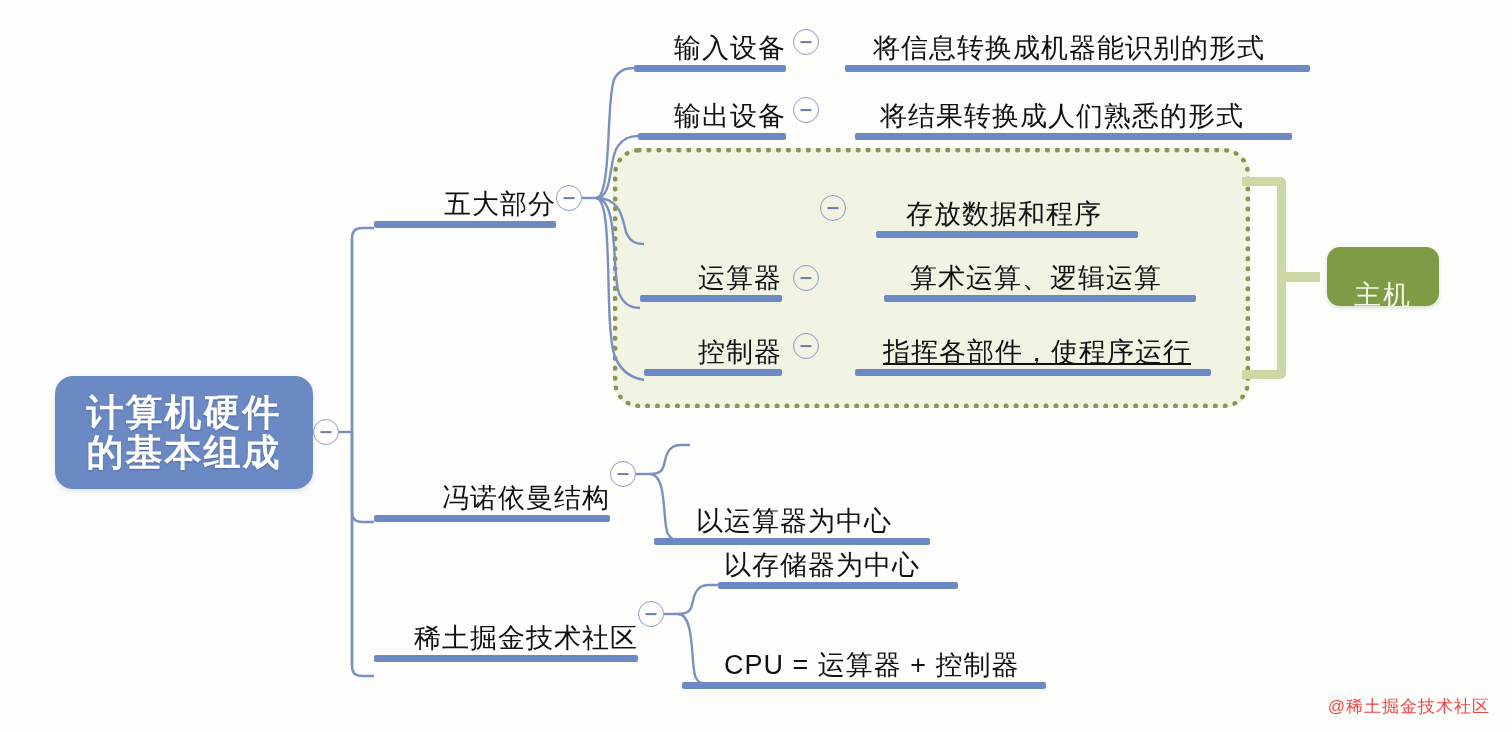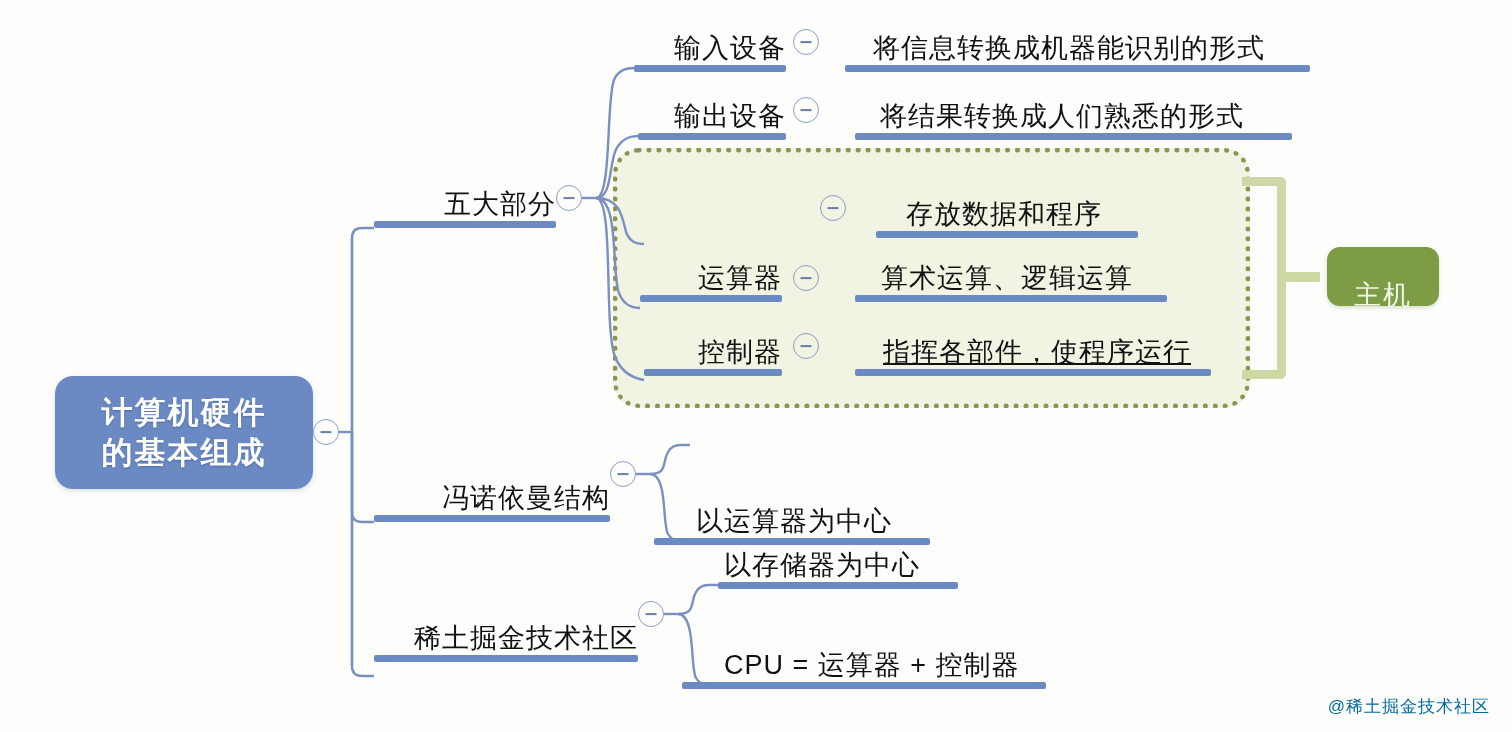--- a/index.html
+++ b/index.html
@@ -87,21 +87,21 @@
     background: #6b8ac4;
     border-radius: 18px;
     box-shadow: 0 2px 5px rgba(60,80,130,.18);
   }
   #root-node .root-text {
     position: absolute;
     left: 0; right: 0; top: 50%;
     transform: translateY(-50%);
     text-align: center;
     color: #ffffff;
-    font-size: 31px;
+    font-size: 37px;
     line-height: 40px;
     font-weight: bold;
     letter-spacing: 2px;
     text-shadow: 0 1px 2px rgba(30,50,100,.35);
   }
   
   #host-bracket {
     position: absolute;
     left: 1242px;
     top: 177px;
@@ -140,21 +140,21 @@
     font-size: 27px;
     line-height: 30px;
     letter-spacing: 2px;
     margin-top: 18px;
   }
   
   #watermark {
     position: absolute;
     right: 22px;
     bottom: 14px;
-    color: #0369a1;
+    color: #ef4444;
     font-size: 17px;
     letter-spacing: 1px;
     white-space: nowrap;
   }
 </style>
 </head>
 <body>
 
 <div id="canvas">
 
@@ -224,21 +224,21 @@
   <div class="node" style="left:876px; top:196px; width:262px; height:42px;">
     <div class="bar" style="width:262px;"></div>
     <div class="label" style="left:30px;">存放数据和程序</div>
   </div>
 
   <div class="node lbl-right" style="left:640px; top:260px; width:142px; height:42px;">
     <div class="bar" style="width:142px;"></div>
     <div class="label">运算器</div>
   </div>
   <div class="toggle on-cream" style="left:793px; top:265px;"></div>
-  <div class="node" style="left:855px; top:260px; width:312px; height:42px;text-align:right;">
+  <div class="node" style="left:884px; top:260px; width:312px; height:42px;text-align:right;">
     <div class="bar" style="width:312px;"></div>
     <div class="label" style="left:26px;">算术运算、逻辑运算</div>
   </div>
 
   <div class="node lbl-right" style="left:644px; top:334px; width:138px; height:42px;">
     <div class="bar" style="width:138px;"></div>
     <div class="label">控制器</div>
   </div>
   <div class="toggle on-cream" style="left:793px; top:333px;"></div>
   <div class="node" style="left:855px; top:334px; width:356px; height:42px;">

